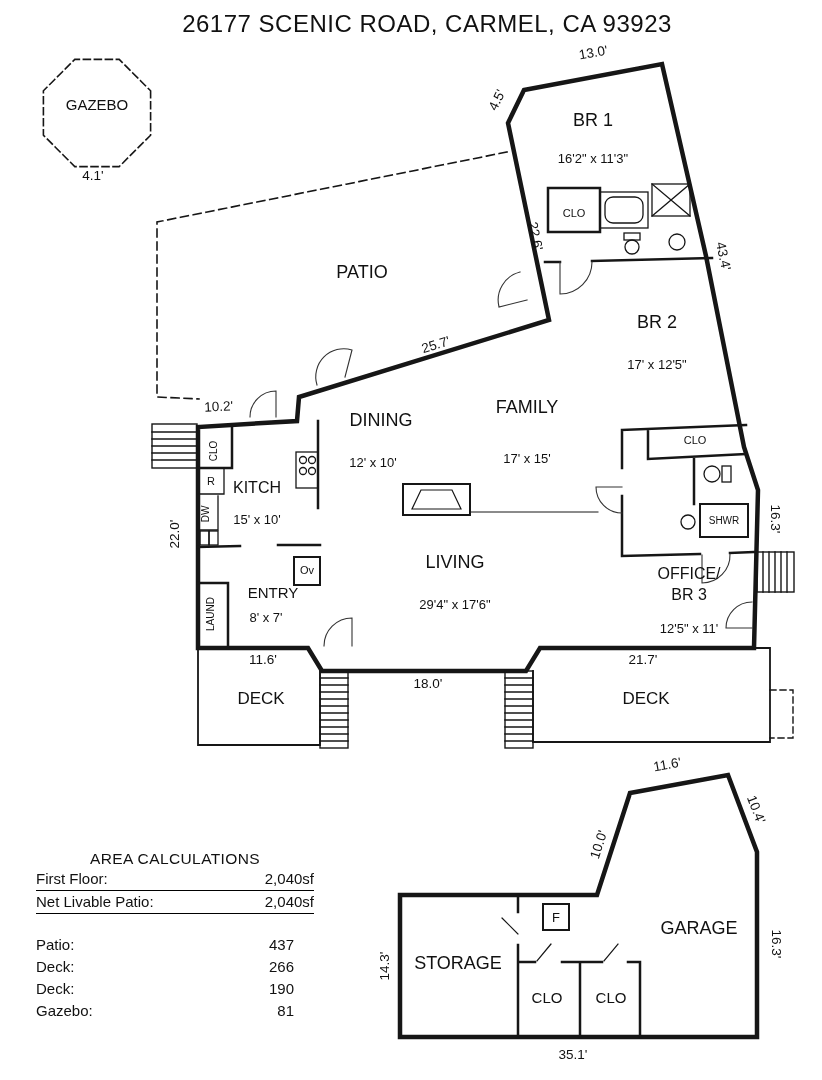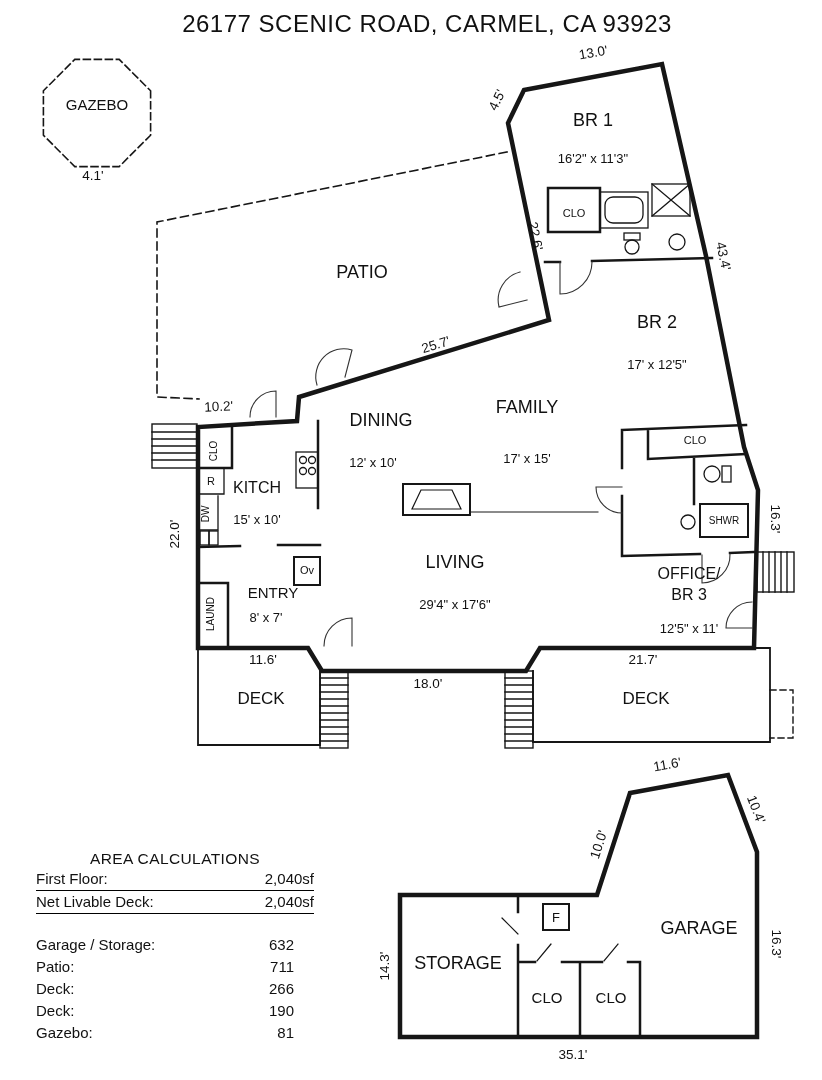--- a/index.html
+++ b/index.html
@@ -185,33 +185,29 @@
   </svg>
 
   <div class="area-calc">
     <div class="ac-title">AREA CALCULATIONS</div>
 
     <div class="ac-row ac-underline">
       <span>First Floor:</span>
       <span class="ac-val">2,040sf</span>
     </div>
     <div class="ac-row ac-underline">
-      <span>Net Livable Deck:</span>
+      <span>Net Livable Patio:</span>
       <span class="ac-val">2,040sf</span>
     </div>
 
     <div class="ac-gap"></div>
 
     <div class="ac-row ac-detail">
-      <span>Garage / Storage:</span>
-      <span class="ac-val">632</span>
-    </div>
-    <div class="ac-row ac-detail">
       <span>Patio:</span>
-      <span class="ac-val">711</span>
+      <span class="ac-val">437</span>
     </div>
     <div class="ac-row ac-detail">
       <span>Deck:</span>
       <span class="ac-val">266</span>
     </div>
     <div class="ac-row ac-detail">
       <span>Deck:</span>
       <span class="ac-val">190</span>
     </div>
     <div class="ac-row ac-detail">

